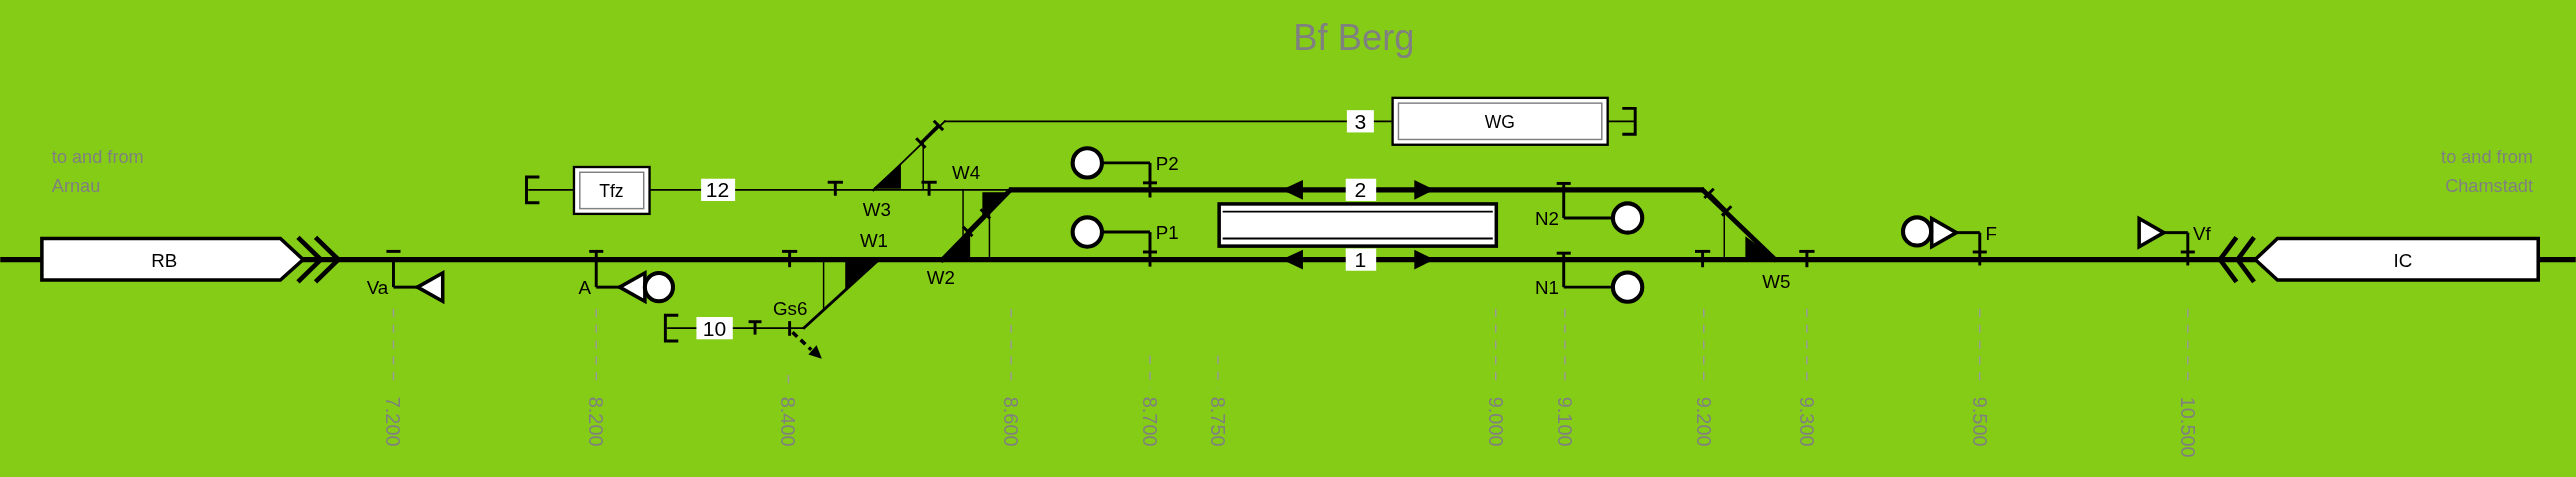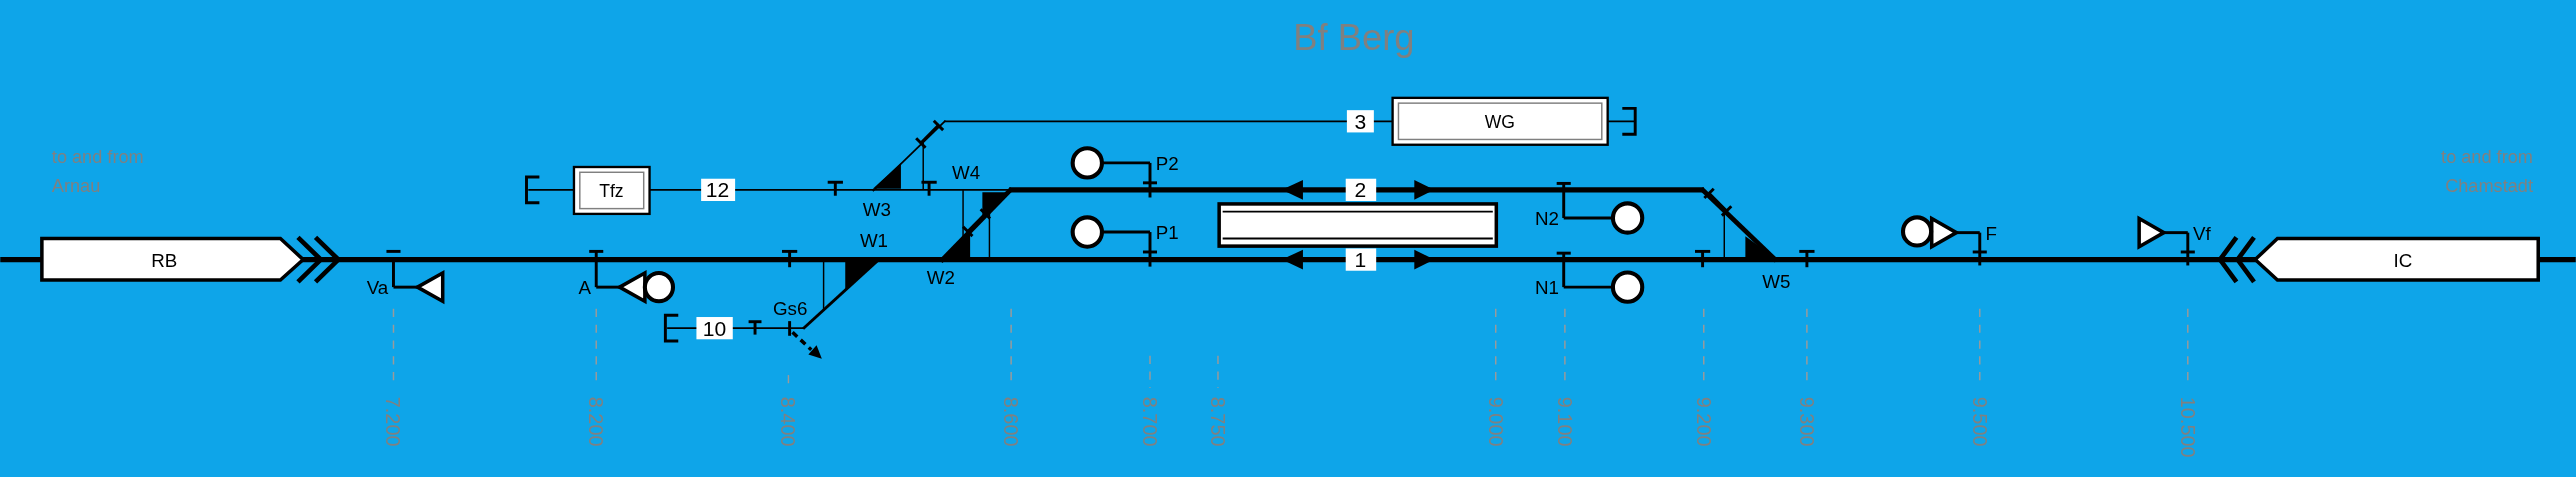--- a/index.html
+++ b/index.html
@@ -1,16 +1,16 @@
 <!DOCTYPE html>
 <html style="font-size:9.4px"><head>
 <meta charset="utf-8">
 <style>
   html,body{margin:0;padding:0;background:#ffffff;}
-  #stage{width:2576px;height:477px;position:relative;background:#0ea5e9;}
+  #stage{width:2576px;height:477px;position:relative;background:#84cc16;}
   svg{display:block;font-family:"Liberation Sans", sans-serif;}
   text{font-family:"Liberation Sans", sans-serif;}
   .gray{fill:#808080;}
   .blk{fill:#000;}
 </style>
 </head>
 <body>
 
 <div id="stage">
 <svg width="2576" height="477" viewBox="0 0 4395 814">

